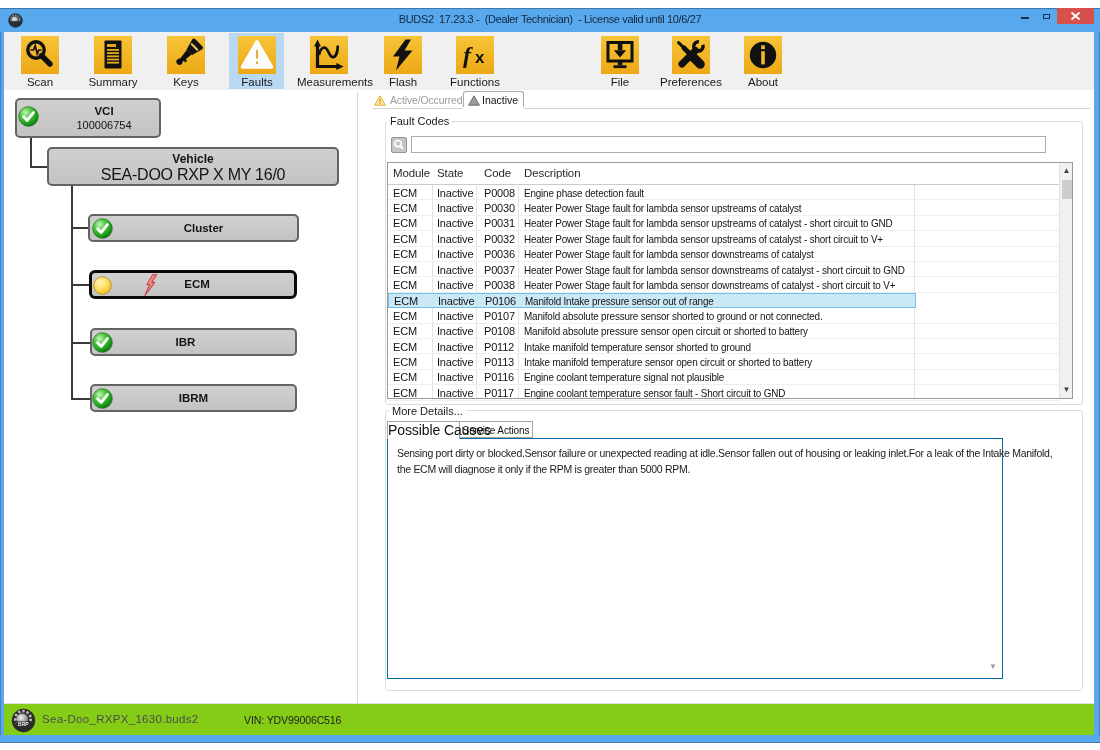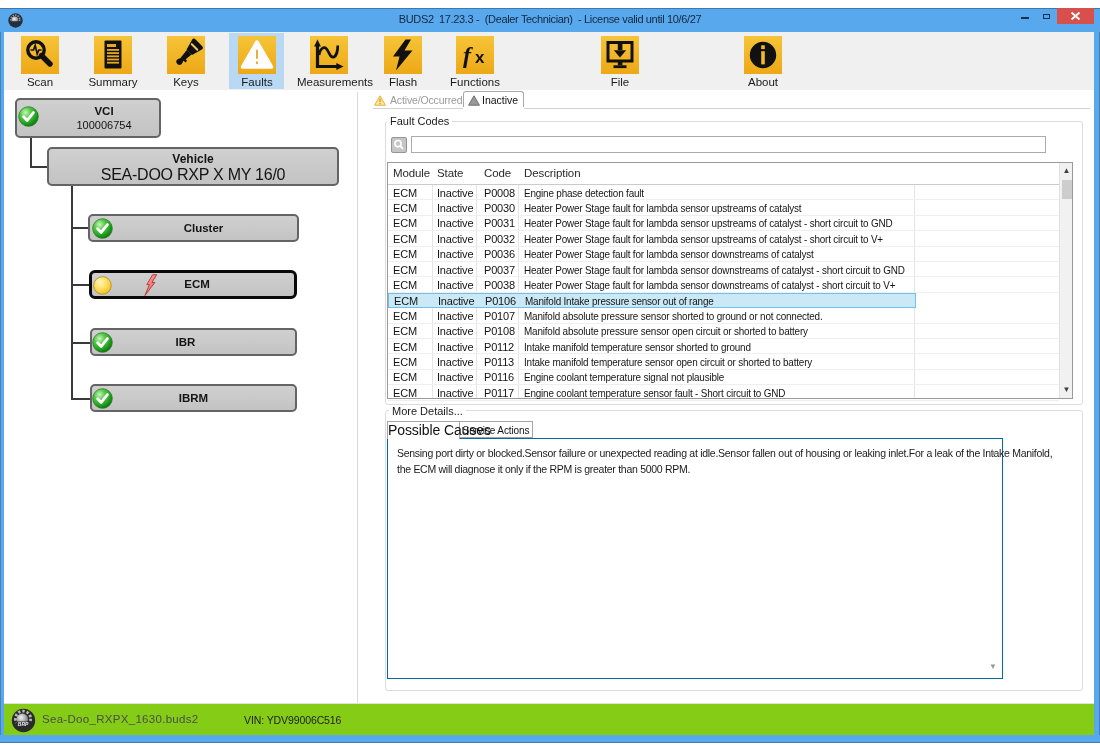--- a/index.html
+++ b/index.html
@@ -159,20 +159,33 @@
       <svg class="ic" viewBox="0 0 38 38">
           <rect width="38" height="38" fill="url(#yg)"></rect>
         <rect x="7" y="6.5" width="24" height="18.5" fill="none" stroke="#111" stroke-width="3"></rect>
         <rect x="16.8" y="5" width="4.6" height="9" fill="#111"></rect>
         <path d="M19,21.5 l-6.2,-7.2 l12.4,0 Z" fill="#111"></path>
         <rect x="16.8" y="24.7" width="4.6" height="4.6" fill="#111"></rect>
         <rect x="12.5" y="29.3" width="13" height="2.8" fill="#111"></rect>
       </svg>
         <span class="lb">File</span>
     </div>
+    <div class="tbtn" style="left:655px">
+      <svg class="ic" viewBox="0 0 38 38">
+          <rect width="38" height="38" fill="url(#yg)"></rect>
+        <g stroke="#111" stroke-linecap="round" fill="none">
+          <path d="M6.5,6.5 L12.5,12.5" stroke-width="3"></path>
+          <path d="M12,12 L17.5,17.5" stroke-width="5"></path>
+          <path d="M20,20 L28.3,28.3" stroke-width="9"></path>
+        </g>
+        <path d="M23.5,14.5 L10,28" stroke="#111" stroke-width="7" stroke-linecap="round" fill="none"></path>
+        <path d="M32.41,8.21 A6.4,6.4 0 1 1 27.07,4.03 L26.70,7.52 A2.9,2.9 0 1 0 29.13,9.41 Z" fill="#111"></path>
+      </svg>
+        <span class="lb">Preferences</span>
+    </div>
     <div class="tbtn" style="left:727px">
       <svg class="ic" viewBox="0 0 38 38">
           <rect width="38" height="38" fill="url(#yg)"></rect>
         <circle cx="19" cy="19" r="13.2" fill="#111"></circle>
         <rect x="17.2" y="15.2" width="3.6" height="13.2" fill="#f2ba28"></rect>
         <rect x="17.2" y="9.3" width="3.6" height="3.8" fill="#f2ba28"></rect>
       </svg>
         <span class="lb">About</span>
     </div>
   </div>

